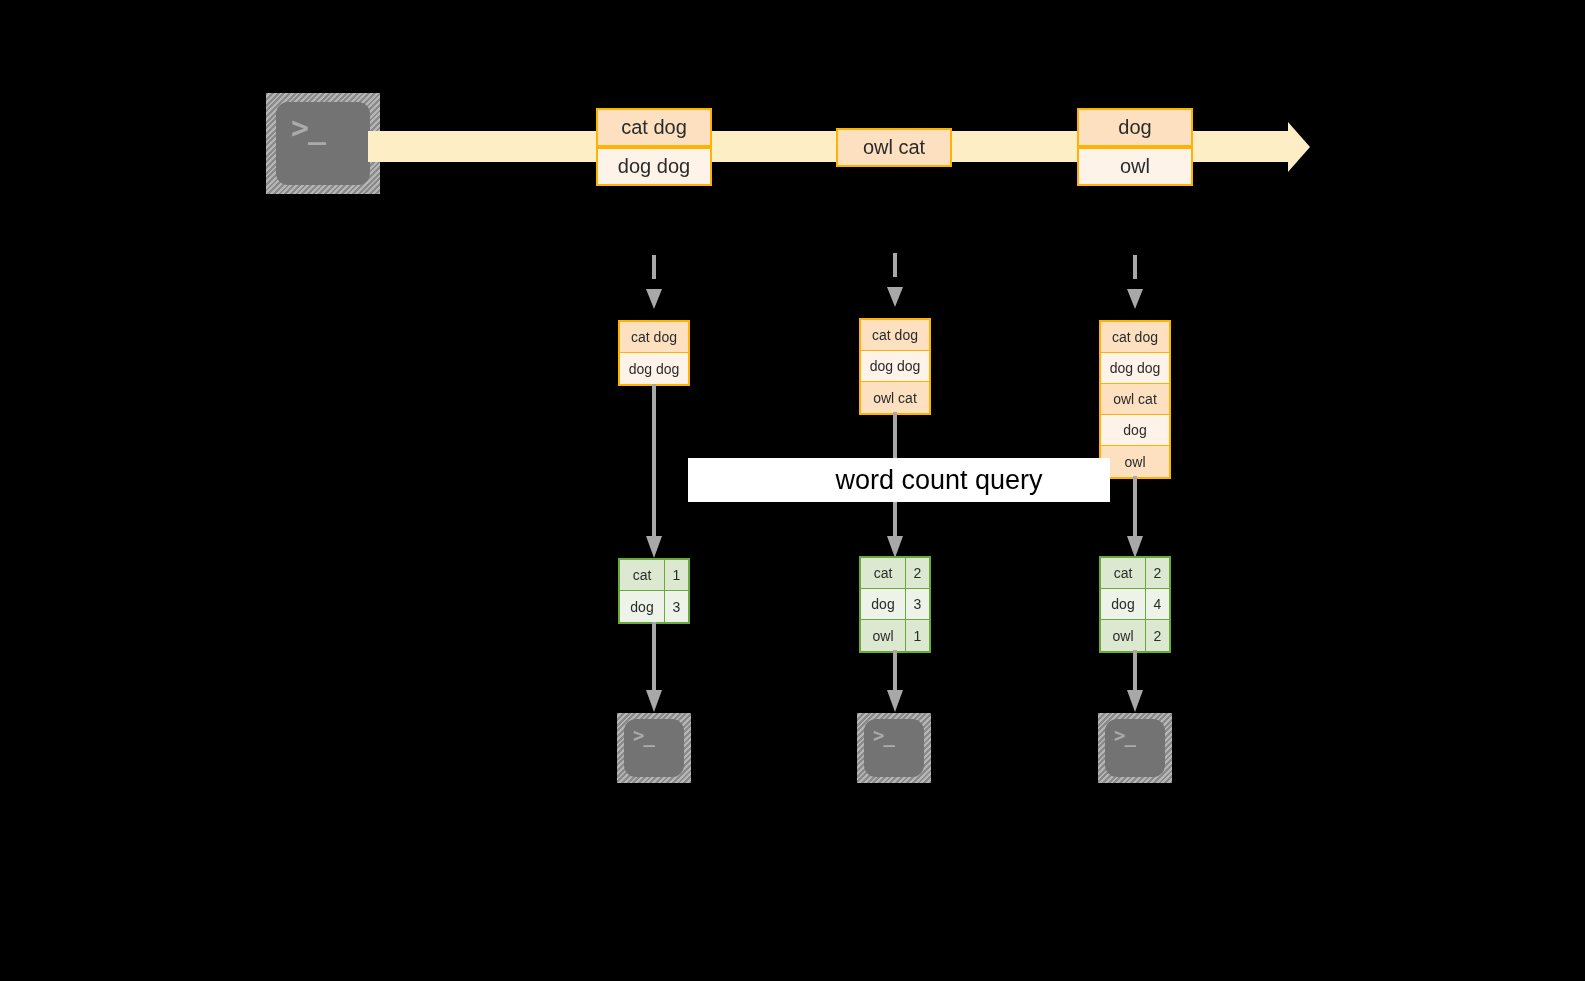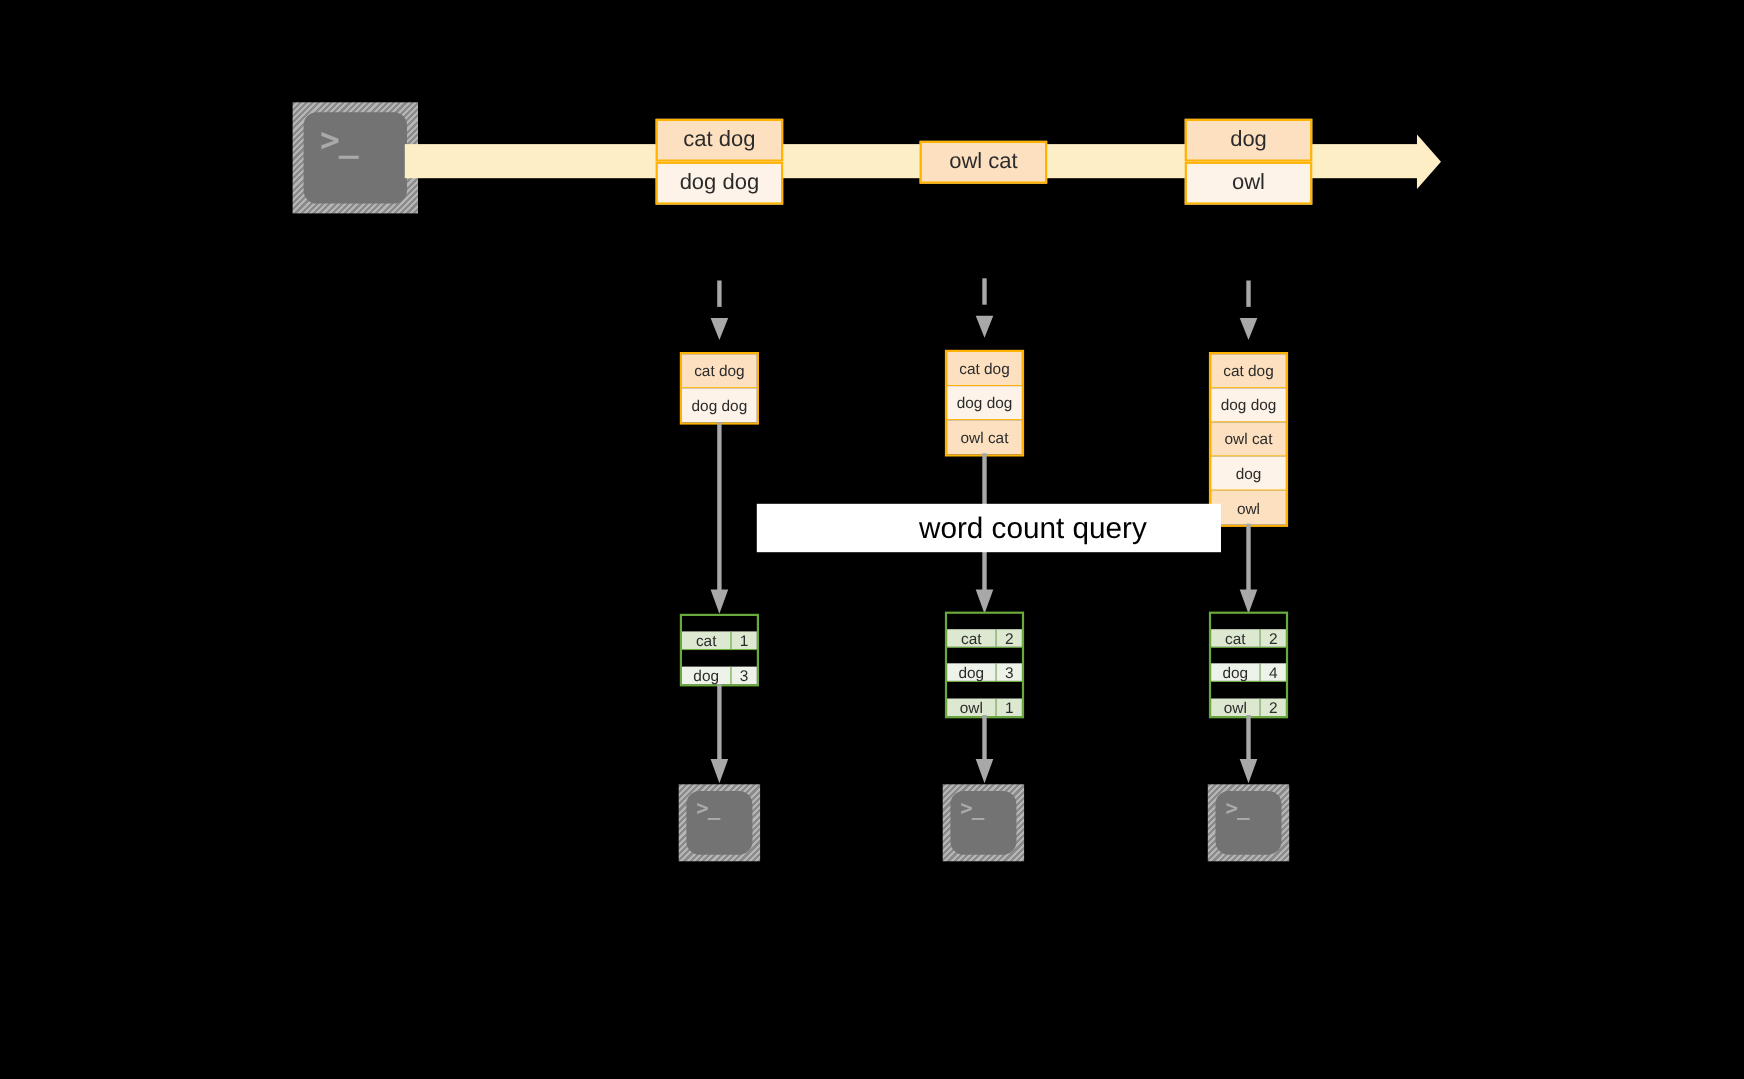--- a/index.html
+++ b/index.html
@@ -120,21 +120,20 @@
     position: absolute;
     box-sizing: border-box;
     border: 2px solid #6aaa3c;
     width: 72px;
   }
   .gtable .grow {
     display: flex;
     height: 31px;
     box-sizing: border-box;
     border-bottom: 1px solid #6aaa3c;
-    align-items: flex-end;
   }
   .gtable .grow:last-child { border-bottom: none; }
   .gtable .gc {
     box-sizing: border-box;
     display: flex;
     align-items: center;
     justify-content: center;
     font-size: 14px;
     color: #2b2b2b;
     background: #dde8d0;

